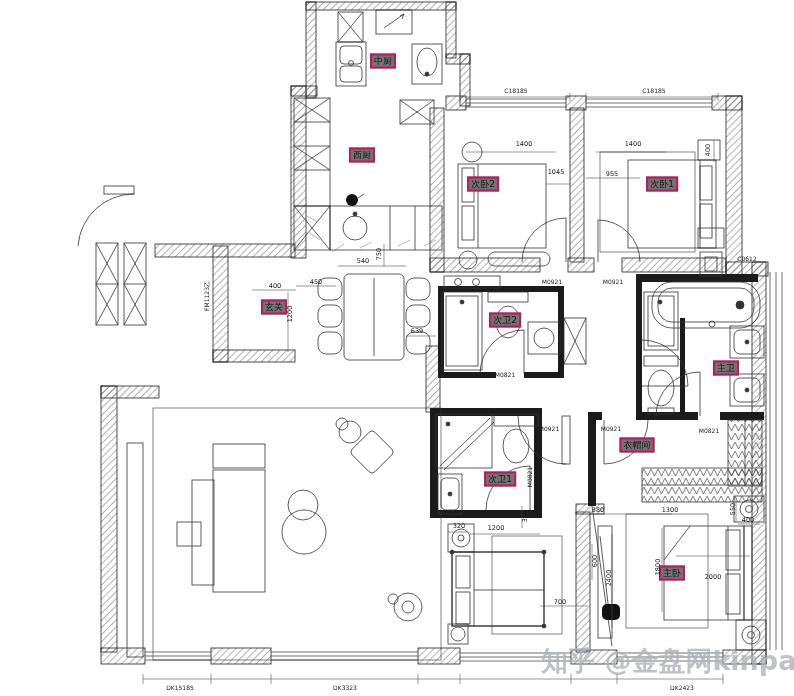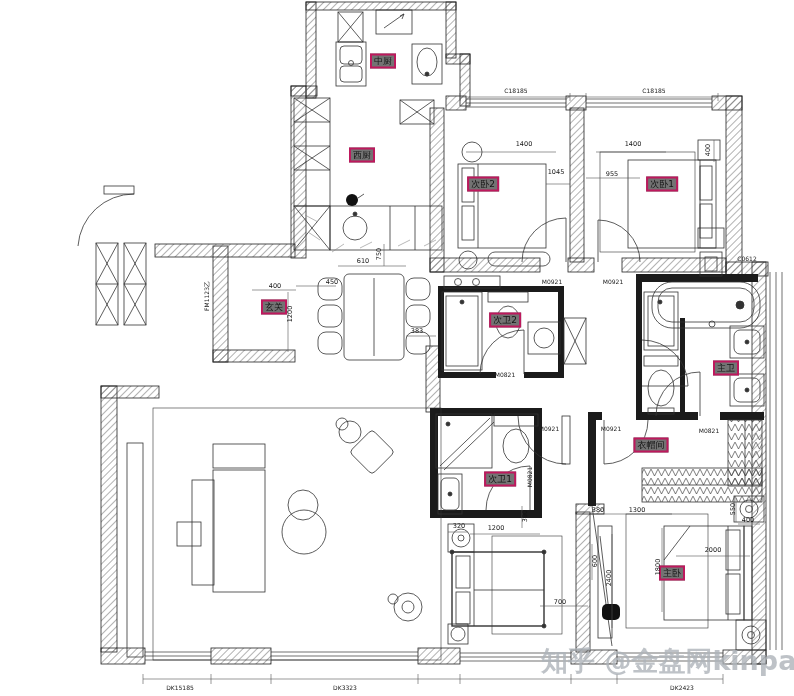--- a/index.html
+++ b/index.html
@@ -300,21 +300,21 @@
 </svg>
 
   <span class="lbl room" style="left:383px;top:61px">中厨</span>
   <span class="lbl room" style="left:362px;top:155px">西厨</span>
   <span class="lbl room" style="left:483px;top:184px">次卧2</span>
   <span class="lbl room" style="left:662px;top:184px">次卧1</span>
   <span class="lbl room" style="left:274px;top:307px">玄关</span>
   <span class="lbl room" style="left:505px;top:320px">次卫2</span>
   <span class="lbl room" style="left:726px;top:368px">主卫</span>
   <span class="lbl room" style="left:500px;top:479px">次卫1</span>
-  <span class="lbl room" style="left:651px;top:445px">衣帽间</span>
+  <span class="lbl room" style="left:637px;top:445px">衣帽间</span>
   <span class="lbl room" style="left:672px;top:573px">主卧</span>
 
   <span class="lbl code" style="left:516px;top:90px">C18185</span>
   <span class="lbl code" style="left:654px;top:90px">C18185</span>
   <span class="lbl code" style="left:747px;top:258px">C0612</span>
   <span class="lbl code" style="left:552px;top:281px">M0921</span>
   <span class="lbl code" style="left:613px;top:281px">M0921</span>
   <span class="lbl code" style="left:549px;top:428px">M0921</span>
   <span class="lbl code" style="left:611px;top:428px">M0921</span>
   <span class="lbl code" style="left:505px;top:374px">M0821</span>
@@ -323,33 +323,33 @@
   <span class="lbl code v" style="left:207px;top:296px">FM1123乙</span>
   <span class="lbl code" style="left:180px;top:687px">DK15185</span>
   <span class="lbl code" style="left:345px;top:687px">DK3323</span>
   <span class="lbl code" style="left:682px;top:687px">DK2423</span>
 
   <span class="lbl dim" style="left:524px;top:144px">1400</span>
   <span class="lbl dim" style="left:556px;top:172px">1045</span>
   <span class="lbl dim" style="left:633px;top:144px">1400</span>
   <span class="lbl dim" style="left:612px;top:174px">955</span>
   <span class="lbl dim v" style="left:708px;top:150px">400</span>
-  <span class="lbl dim" style="left:363px;top:261px">610</span>
+  <span class="lbl dim" style="left:363px;top:261px">540</span>
   <span class="lbl dim v" style="left:379px;top:254px">750</span>
-  <span class="lbl dim" style="left:332px;top:282px">450</span>
+  <span class="lbl dim" style="left:316px;top:282px">450</span>
   <span class="lbl dim" style="left:275px;top:286px">400</span>
   <span class="lbl dim v" style="left:290px;top:314px">1200</span>
-  <span class="lbl dim" style="left:417px;top:331px">383</span>
+  <span class="lbl dim" style="left:417px;top:331px">639</span>
   <span class="lbl dim" style="left:459px;top:526px">320</span>
   <span class="lbl dim" style="left:496px;top:528px">1200</span>
   <span class="lbl dim v" style="left:525px;top:516px">390</span>
   <span class="lbl dim" style="left:560px;top:602px">700</span>
   <span class="lbl dim" style="left:598px;top:510px">380</span>
-  <span class="lbl dim" style="left:637px;top:510px">1300</span>
+  <span class="lbl dim" style="left:670px;top:510px">1300</span>
   <span class="lbl dim v" style="left:733px;top:509px">550</span>
   <span class="lbl dim" style="left:748px;top:520px">400</span>
-  <span class="lbl dim" style="left:713px;top:550px">2000</span>
+  <span class="lbl dim" style="left:713px;top:577px">2000</span>
   <span class="lbl dim v" style="left:658px;top:567px">1800</span>
   <span class="lbl dim v" style="left:609px;top:578px">2400</span>
   <span class="lbl dim v" style="left:595px;top:561px">600</span>
 
   <div class="wm">知乎 @金盘网kinpan</div>
 </div>
 
 </body></html>

